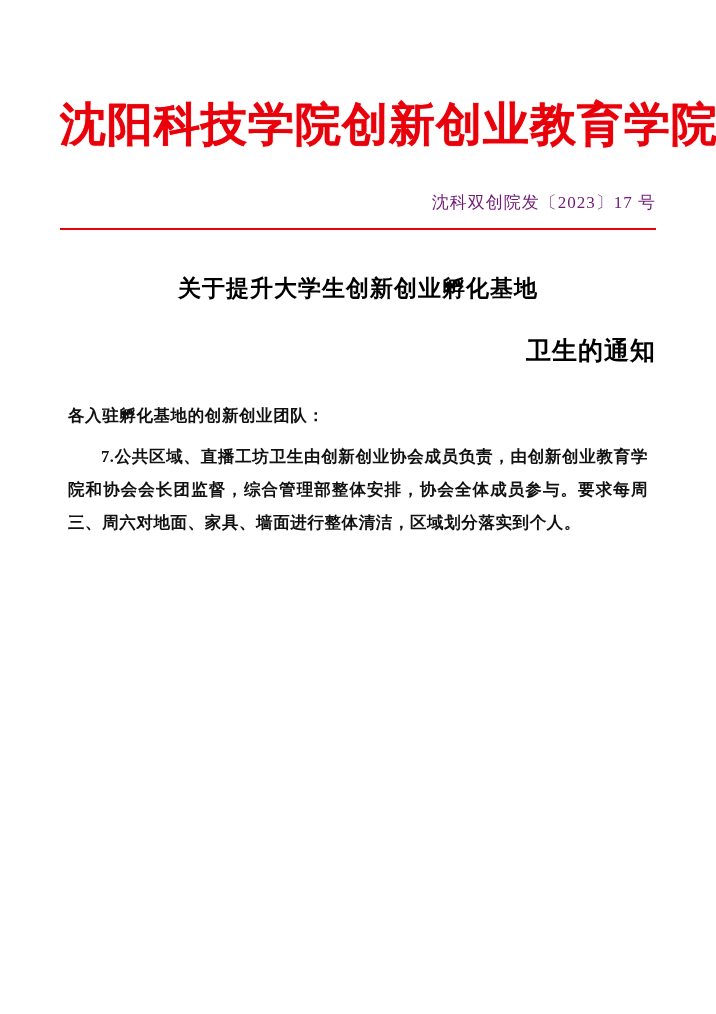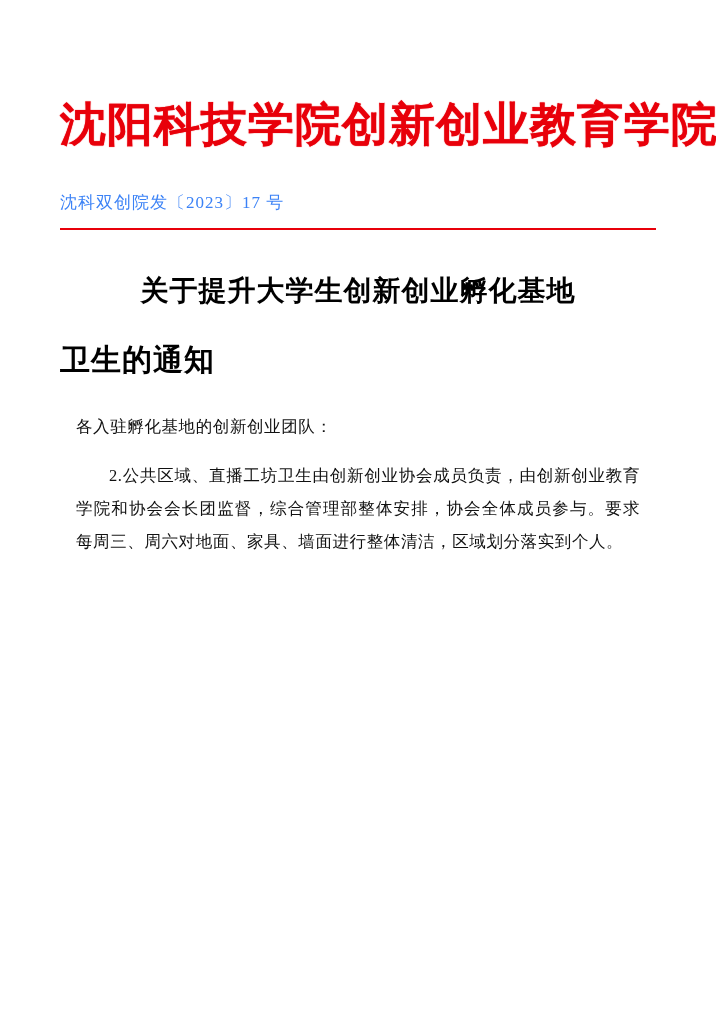--- a/index.html
+++ b/index.html
@@ -27,60 +27,61 @@
     font-weight: bold;
     font-size: 46px;
     letter-spacing: 1px;
     line-height: 1.1;
     margin-top: 100px;
     white-space: nowrap;
     transform: scaleX(1.0);
     text-shadow: 0 0 1px #e8000a;
   }
   .doc-number {
-    text-align: left;
+    text-align: right;
     font-size: 17px;
-    color: #3b82f6;
+    color: #701a75;
     margin-top: 40px;
     letter-spacing: 1px;
     font-family: "Liberation Serif", serif;
   }
   .red-rule {
     height: 2.5px;
     background: #e8000a;
     margin-top: 14px;
   }
   .title {
     text-align: center;
-    font-size: 28px;
+    font-size: 23px;
     font-weight: bold;
     color: #000;
     margin-top: 46px;
     line-height: 1.1;
     letter-spacing: 1px;
   }
   .title-line2 {
-    text-align: left;
-    font-size: 30px;
+    text-align: right;
+    font-size: 25px;
     font-weight: bold;
     color: #000;
     margin-top: 36px;
     line-height: 1.1;
     letter-spacing: 1px;
   }
   .body-text {
     margin-top: 34px;
     font-size: 16.5px;
     line-height: 2.0;
     color: #111;
     text-align: justify;
     letter-spacing: 0.6px;
   }
   .body-text p {
-    margin: 16px;
+    margin: 8px;
+    font-weight: bold;
   }
   .indent {
     text-indent: 2em;
   }
 </style>
 </head>
 <body>
 
 <div class="page">
 
@@ -89,16 +90,16 @@
   <div class="doc-number">沈科双创院发〔2023〕17 号</div>
 
   <div class="red-rule"></div>
 
   <div class="title">关于提升大学生创新创业孵化基地</div>
 
   <div class="title-line2">卫生的通知</div>
 
   <div class="body-text">
     <p>各入驻孵化基地的创新创业团队：</p>
-    <p class="indent">2.公共区域、直播工坊卫生由创新创业协会成员负责，由创新创业教育学院和协会会长团监督，综合管理部整体安排，协会全体成员参与。要求每周三、周六对地面、家具、墙面进行整体清洁，区域划分落实到个人。</p>
+    <p class="indent">7.公共区域、直播工坊卫生由创新创业协会成员负责，由创新创业教育学院和协会会长团监督，综合管理部整体安排，协会全体成员参与。要求每周三、周六对地面、家具、墙面进行整体清洁，区域划分落实到个人。</p>
   </div>
 
 </div>
 
 </body></html>

